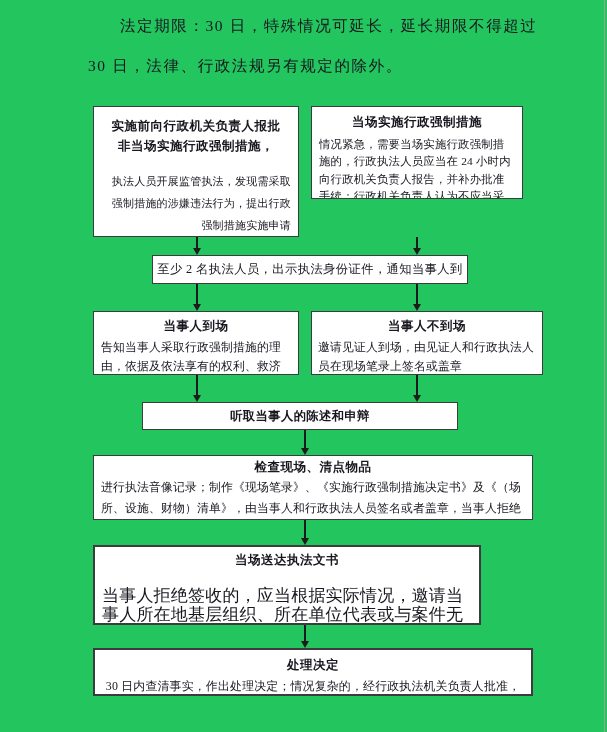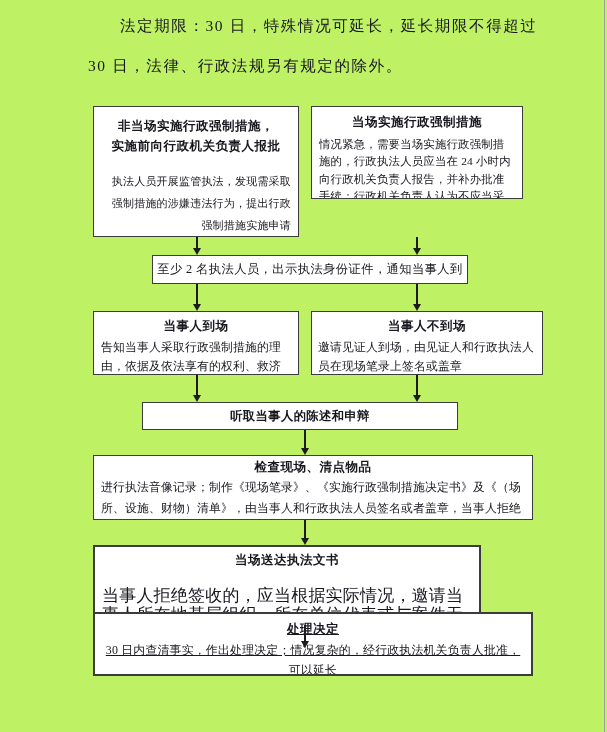--- a/index.html
+++ b/index.html
@@ -4,21 +4,21 @@
 <style>
   html,body{margin:0;padding:0;}
   body{
     width:607px;height:732px;
     background:#ffffff;
     font-family:"Liberation Serif","DejaVu Serif",serif;
     color:#17171f;
     position:relative;
     overflow:hidden;
   }
-  .page{position:absolute;left:0;top:0;width:607px;height:732px;background:#bef264;}
+  .page{position:absolute;left:0;top:0;width:607px;height:732px;background:#22c55e;}
   .right-edge{position:absolute;left:604px;top:0;width:1px;height:732px;background:#9f9f9f;}
 
   
   .header{position:absolute;left:88px;top:6px;width:440px;}
   .hline{font-size:15.5px;letter-spacing:1.6px;line-height:40px;white-space:nowrap;}
   .hline1{text-indent:32px;}
 
   
   .box{
     position:absolute;
@@ -53,21 +53,21 @@
   .b6 .single{font-size:12.3px;font-weight:bold;text-align:center;line-height:26px;letter-spacing:0.4px;}
 
   .b7{left:93px;top:455px;width:440px;height:65px;}
   .b7 .title{padding-top:3px;line-height:17px;}
   .b7 .body{margin-top:1px;padding:0 7px;line-height:20.5px;font-size:11.8px;}
 
   .b8{left:93px;top:545px;width:388px;height:80px;border-width:2px;}
   .b8 .title{padding-top:4px;line-height:18px;}
   .b8 .body{margin-top:18px;padding:0 7px;line-height:18.8px;font-size:17px;}
 
-  .b9{left:93px;top:612px;width:440px;height:64px;border-width:2px;text-decoration:underline;}
+  .b9{left:93px;top:648px;width:440px;height:48px;border-width:2px;}
   .b9 .title{padding-top:6px;line-height:18px;}
   .b9 .body{margin-top:2px;padding:0 6px;line-height:20px;font-size:11.9px;text-align:center;}
 
   
   .aline{position:absolute;width:1.5px;background:#1c1c1c;}
   .ahead{
     position:absolute;width:0;height:0;
     border-left:4px solid transparent;
     border-right:4px solid transparent;
     border-top:7px solid #1c1c1c;
@@ -80,22 +80,22 @@
 
   <div class="right-edge"></div>
 
   <div class="header">
     <div class="hline hline1">法定期限：30 日，特殊情况可延长，延长期限不得超过</div>
     <div class="hline">30 日，法律、行政法规另有规定的除外。</div>
   </div>
 
   <div class="box b1">
     <div class="title">
+      <div>实施前向行政机关负责人报批</div>
       <div>非当场实施行政强制措施，</div>
-      <div>实施前向行政机关负责人报批</div>
     </div>
     <div class="body">执法人员开展监管执法，发现需采取强制措施的涉嫌违法行为，提出行政强制措施实施申请</div>
   </div>
 
   <div class="box b2">
     <div class="title">当场实施行政强制措施</div>
     <div class="body">情况紧急，需要当场实施行政强制措施的，行政执法人员应当在 24 小时内向行政机关负责人报告，并补办批准手续；行政机关负责人认为不应当采取行政强制措施的，应当立即解除</div>
   </div>
 
   <div class="box b3">

